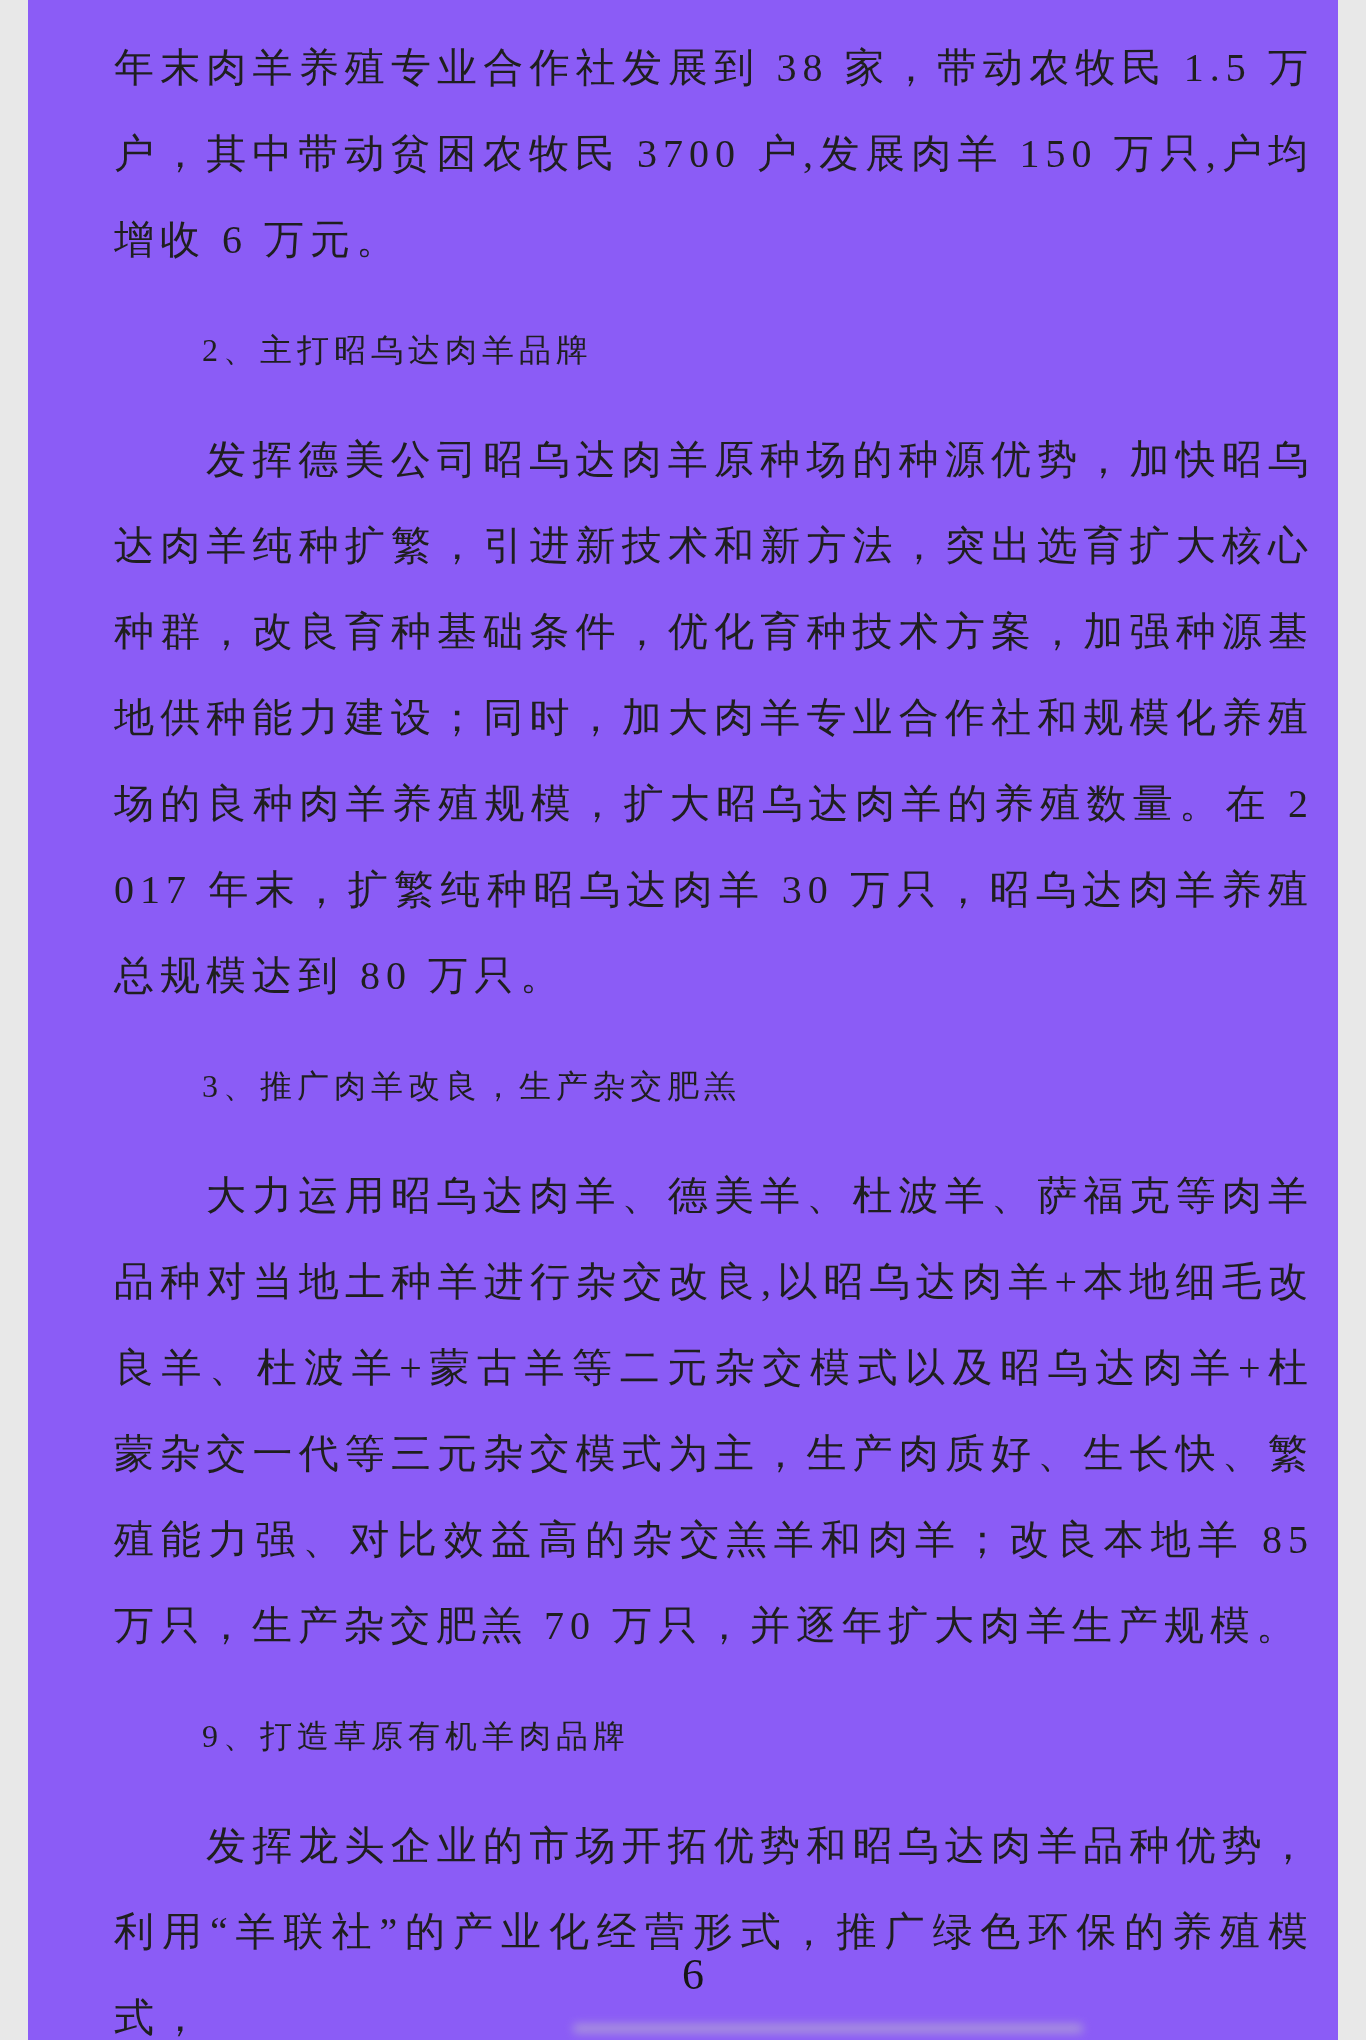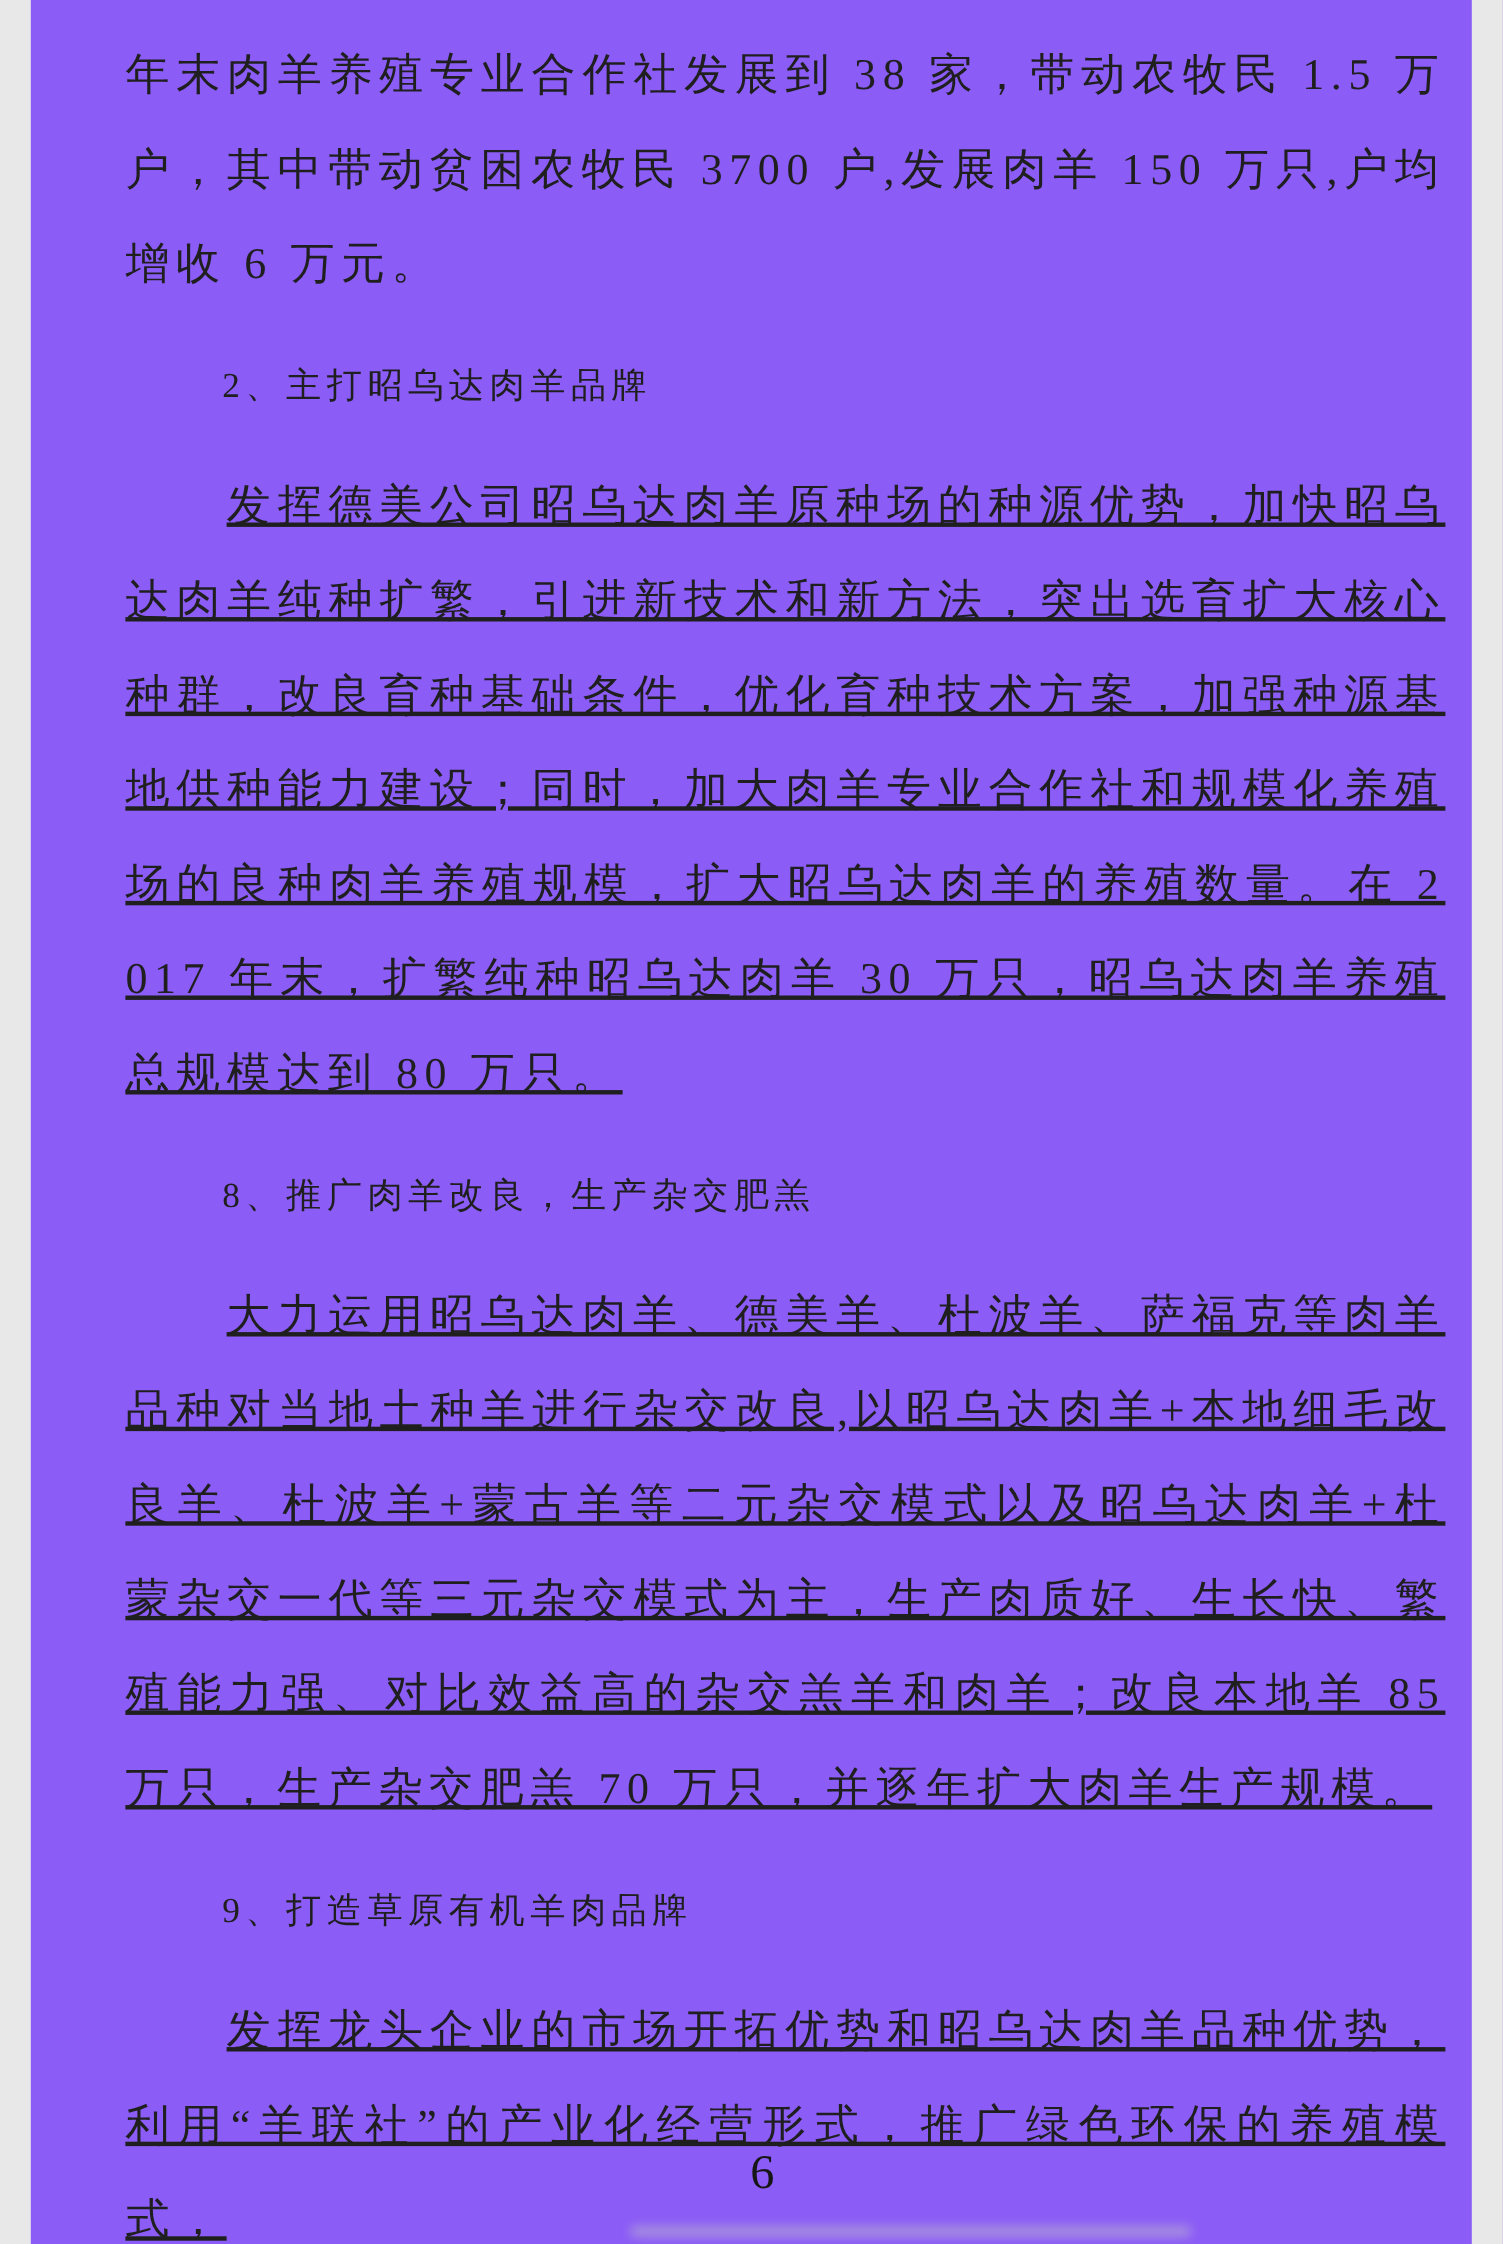--- a/index.html
+++ b/index.html
@@ -27,21 +27,20 @@
     margin: 0;
     font-size: 40px;
     line-height: 86px;
     letter-spacing: 6px;
     text-align: justify;
     text-justify: inter-character;
     word-break: break-all;
   }
   .para.indent {
     text-indent: 92px;
-    text-decoration: underline;
   }
   .heading {
     margin: 24px 0;
     padding-left: 88px;
     font-size: 32px;
     line-height: 86px;
     letter-spacing: 5px;
     font-weight: normal;
   }
   .page-number {
@@ -70,21 +69,21 @@
 <body>
 
 <div class="page">
   <main class="content">
     <p class="para">年末肉羊养殖专业合作社发展到 38 家，带动农牧民 1.5 万户，其中带动贫困农牧民 3700 户,发展肉羊 150 万只,户均增收 6 万元。</p>
 
     <h2 class="heading">2、主打昭乌达肉羊品牌</h2>
 
     <p class="para indent">发挥德美公司昭乌达肉羊原种场的种源优势，加快昭乌达肉羊纯种扩繁，引进新技术和新方法，突出选育扩大核心种群，改良育种基础条件，优化育种技术方案，加强种源基地供种能力建设；同时，加大肉羊专业合作社和规模化养殖场的良种肉羊养殖规模，扩大昭乌达肉羊的养殖数量。在 2017 年末，扩繁纯种昭乌达肉羊 30 万只，昭乌达肉羊养殖总规模达到 80 万只。</p>
 
-    <h2 class="heading">8、推广肉羊改良，生产杂交肥羔</h2>
+    <h2 class="heading">3、推广肉羊改良，生产杂交肥羔</h2>
 
     <p class="para indent">大力运用昭乌达肉羊、德美羊、杜波羊、萨福克等肉羊品种对当地土种羊进行杂交改良,以昭乌达肉羊+本地细毛改良羊、杜波羊+蒙古羊等二元杂交模式以及昭乌达肉羊+杜蒙杂交一代等三元杂交模式为主，生产肉质好、生长快、繁殖能力强、对比效益高的杂交羔羊和肉羊；改良本地羊 85 万只，生产杂交肥羔 70 万只，并逐年扩大肉羊生产规模。</p>
 
     <h2 class="heading">9、打造草原有机羊肉品牌</h2>
 
     <p class="para indent">发挥龙头企业的市场开拓优势和昭乌达肉羊品种优势，利用“羊联社”的产业化经营形式，推广绿色环保的养殖模式，</p>
   </main>
 
   <div class="page-number">6</div>
 

